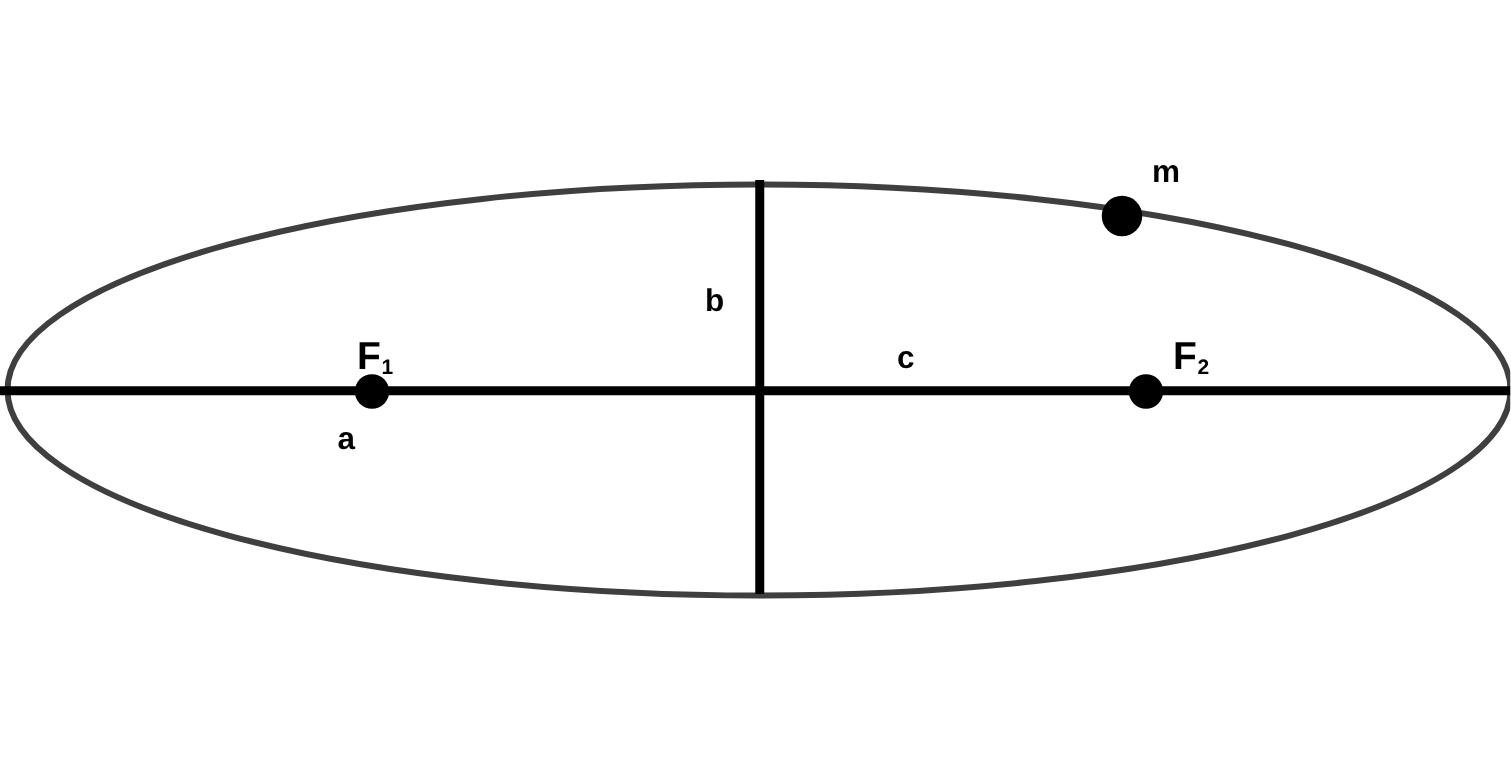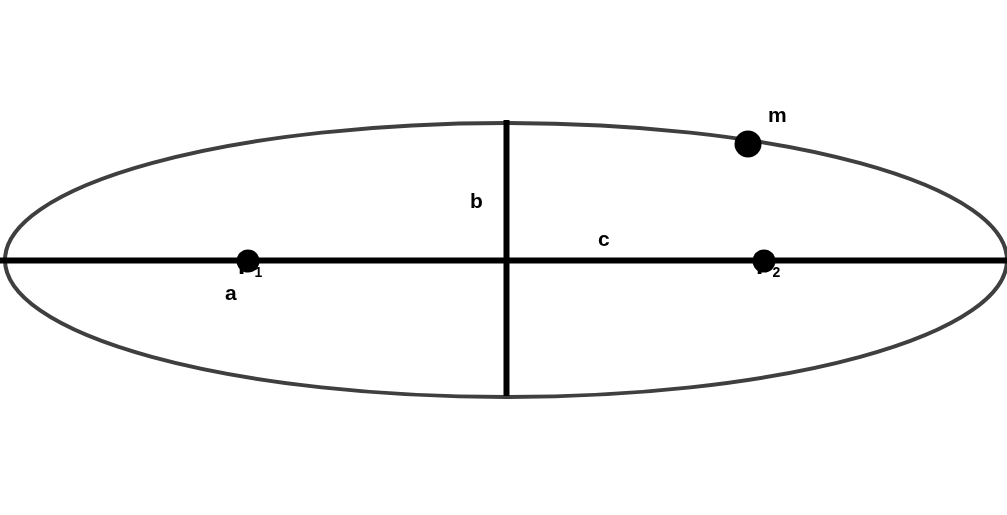--- a/index.html
+++ b/index.html
@@ -49,28 +49,27 @@
     top: 228px;
     font-size: 21px;
   }
   .lbl-m {
     left: 768px;
     top: 104px;
     font-size: 21px;
   }
   .lbl-f {
     font-size: 26px;
-    margin-top: 28px;
   }
   .lbl-f1 {
     left: 238px;
     top: 224px;
   }
   .lbl-f2 {
-    left: 756px;
+    left: 782px;
     top: 224px;
   }
   .lbl-f sub {
     font-size: 14px;
     font-weight: bold;
     vertical-align: baseline;
     position: relative;
     top: 3px;
     left: 0.5px;
   }

